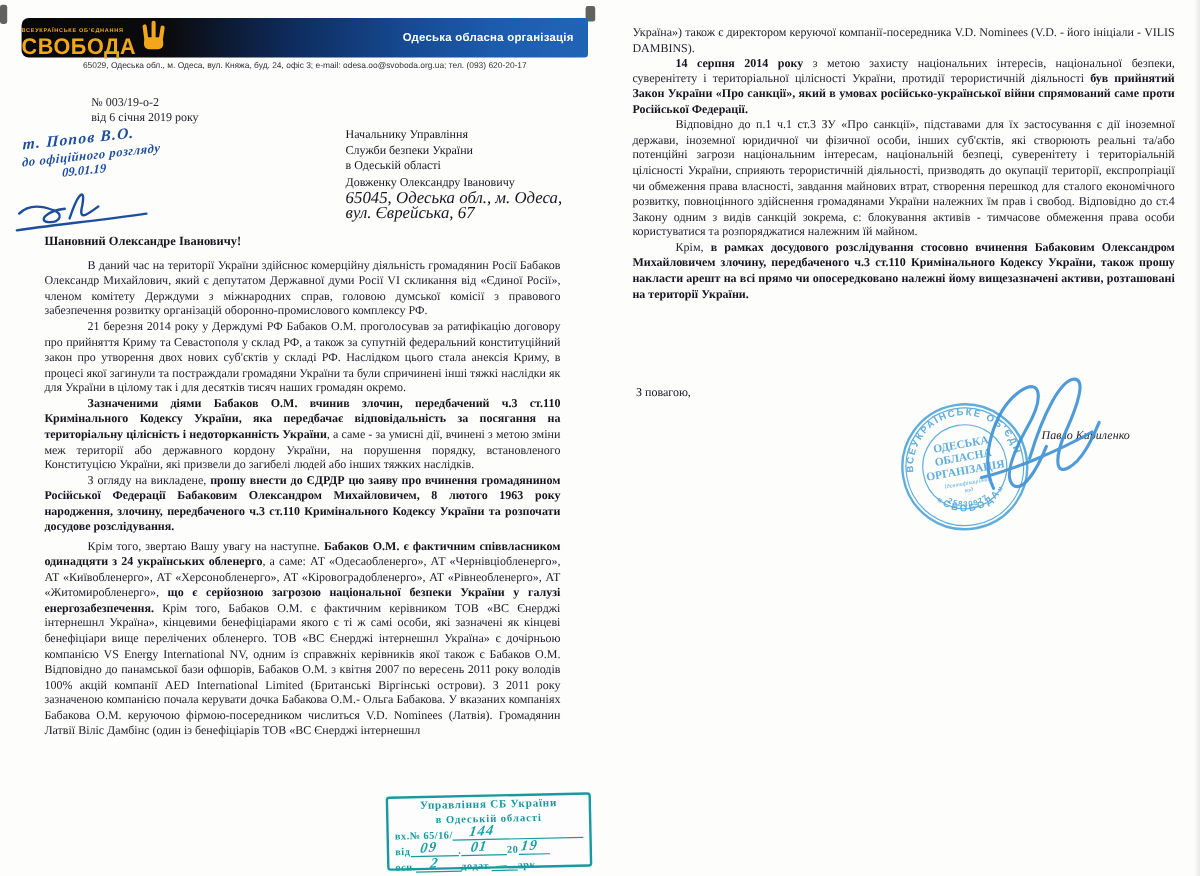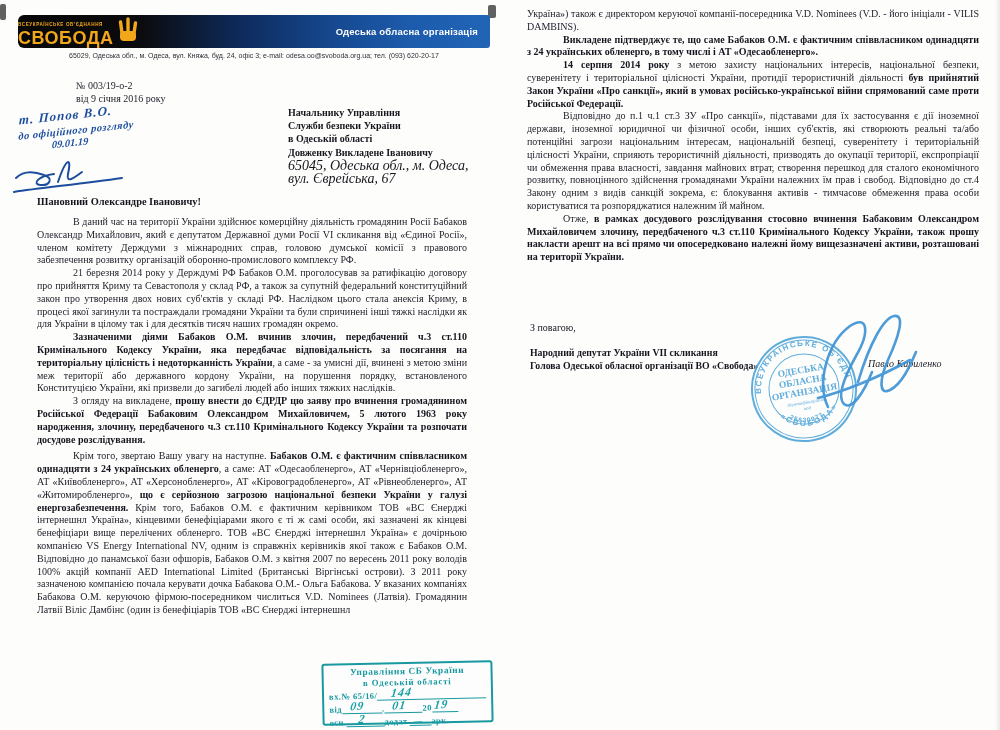--- a/index.html
+++ b/index.html
@@ -16,37 +16,37 @@
   .logo-big{font-family:"Liberation Sans",sans-serif;font-size:18px;font-weight:bold;color:#f2a71b;letter-spacing:.5px;transform:scaleY(1.05);}
   .logo-hand{margin-left:3px;margin-bottom:1px;}
   .banner-right{font-family:"Liberation Sans",sans-serif;font-weight:bold;color:#ffffff;
     font-size:9.5px;margin-left:auto;margin-right:12px;letter-spacing:.2px;}
   .addr-line{position:absolute;left:18px;top:52px;width:472px;text-align:center;
     font-family:"Liberation Sans",sans-serif;font-size:7px;color:#2e2e36;}
 
   
   .doc-ref{position:absolute;left:37px;top:79px;font-size:10px;color:#22222e;line-height:13px;margin-left:39px;}
   .recipient{position:absolute;left:288px;top:106px;font-size:10px;color:#16161e;line-height:13.2px;}
-  .recipient .b{font-weight:bold;}
+  .recipient .b{font-weight:normal;}
   .recipient .i{font-style:italic;font-size:14px;}
 
   
   .hand-note{position:absolute;left:18px;top:103px;width:185px;color:#1d4e9e;
     transform:rotate(-6deg) skewX(-8deg);font-style:italic;font-weight:bold;}
   .hand-note .l1{font-size:13px;letter-spacing:1px;}
   .hand-note .l2{font-size:10.5px;letter-spacing:.5px;margin-top:2px;}
   .hand-note .l3{font-size:10.5px;margin-top:1px;margin-left:34px;}
   .hand-sig{position:absolute;left:10px;top:148px;}
 
   
   .salutation{position:absolute;left:37px;top:196px;width:430px;text-align:left;
     font-weight:bold;font-size:10.4px;color:#15151f;}
   .body-col{position:absolute;font-size:10px;line-height:12.8px;color:#23232e;text-align:justify;}
   #body1{left:37px;top:216px;width:430px;}
-  #body2{left:527px;top:8px;width:452px;}
+  #body2{left:527px;top:22px;width:452px;}
   .body-col p{margin:0;text-indent:36px;}
   .body-col p.noindent{text-indent:0;}
   .body-col p.gap{margin-top:4px;}
   .body-col .b{font-weight:bold;color:#15151f;}
 
   
   .closing{position:absolute;left:530px;top:322px;font-weight:normal;font-size:10px;color:#15151f;}
   .signer{position:absolute;left:530px;top:346px;font-weight:bold;font-size:9.8px;line-height:13px;color:#15151f;}
   .signer-name{position:absolute;left:868px;top:358px;font-style:italic;font-size:10px;color:#23232e;}
   .seal{position:absolute;left:748px;top:333px;transform:rotate(-10deg);opacity:.88;}
@@ -92,52 +92,52 @@
           <rect x="3" y="15" width="16" height="10" rx="4" fill="#f2a71b"></rect>
         </svg>
       </span>
     </div>
     <span class="banner-right">Одеська обласна організація</span>
   </div>
   <div class="addr-line">65029, Одеська обл., м. Одеса, вул. Княжа, буд. 24, офіс 3; e-mail: odesa.oo@svoboda.org.ua; тел. (093) 620-20-17</div>
 
   <div class="doc-ref">
     <div>№ 003/19-о-2</div>
-    <div>від 9 січня 2016 року</div>
+    <div>від 6 січня 2019 року</div>
   </div>
 
   <div class="hand-note">
     <div class="l1">т. Попов В.О.</div>
     <div class="l2">до офіційного розгляду</div>
     <div class="l3">09.01.19</div>
   </div>
   <svg class="hand-sig" width="120" height="48" viewBox="0 0 120 48">
     <g stroke="#1d4e9e" stroke-width="2" fill="none" stroke-linecap="round">
       <path d="M6 30 C 14 22, 26 24, 34 27 C 44 30, 40 38, 30 37 C 22 36, 28 28, 44 26"></path>
       <path d="M48 34 C 56 10, 62 8, 58 26 C 56 36, 64 30, 72 24"></path>
       <path d="M4 44 C 30 40, 70 36, 112 30"></path>
     </g>
   </svg>
 
   <div class="recipient">
     <div class="b">Начальнику Управління</div>
     <div class="b">Служби безпеки України</div>
     <div class="b">в Одеській області</div>
-    <div class="b">Довженку Викладене Івановичу</div>
+    <div class="b">Довженку Олександру Івановичу</div>
     <div class="i">65045, Одеська обл., м. Одеса,</div>
     <div class="i">вул. Єврейська, 67</div>
   </div>
 
   <div class="salutation">Шановний Олександре Івановичу!</div>
 
   <div id="body1" class="body-col">
       <p class=""><span>В даний час на території України здійснює комерційну діяльність громадянин Росії Бабаков Олександр Михайлович, який є депутатом Державної думи Росії VI скликання від «Єдиної Росії», членом комітету Держдуми з міжнародних справ, головою думської комісії з правового забезпечення розвитку організацій оборонно-промислового комплексу РФ.</span></p>
       <p class=""><span>21 березня 2014 року у Держдумі РФ Бабаков О.М. проголосував за ратифікацію договору про прийняття Криму та Севастополя у склад РФ, а також за супутній федеральний конституційний закон про утворення двох нових суб'єктів у складі РФ. Наслідком цього стала анексія Криму, в процесі якої загинули та постраждали громадяни України та були спричинені інші тяжкі наслідки як для України в цілому так і для десятків тисяч наших громадян окремо.</span></p>
       <p class=""><span class="b">Зазначеними діями Бабаков О.М. вчинив злочин, передбачений ч.3 ст.110 Кримінального Кодексу України, яка передбачає відповідальність за  посягання на територіальну цілісність і недоторканність України</span><span>, а саме - за умисні дії,  вчинені  з метою зміни меж території або державного кордону  України, на порушення порядку, встановленого Конституцією  України, які призвели до загибелі людей або інших тяжких наслідків.</span></p>
-      <p class=""><span>З огляду на викладене, </span><span class="b">прошу внести до ЄДРДР цю заяву про вчинення громадянином Російської Федерації Бабаковим Олександром Михайловичем, 5 лютого 1963 року народження,  злочину, передбаченого ч.3 ст.110 Кримінального Кодексу України та розпочати досудове розслідування.</span></p>
+      <p class=""><span>З огляду на викладене, </span><span class="b">прошу внести до ЄДРДР цю заяву про вчинення громадянином Російської Федерації Бабаковим Олександром Михайловичем, 8 лютого 1963 року народження,  злочину, передбаченого ч.3 ст.110 Кримінального Кодексу України та розпочати досудове розслідування.</span></p>
       <p class="gap"><span>Крім того, звертаю Вашу увагу на наступне. </span><span class="b">Бабаков О.М.  є фактичним співвласником  одинадцяти з 24 українських обленерго</span><span>, а саме: АТ «Одесаобленерго», АТ «Чернівціобленерго», АТ «Київобленерго», АТ «Херсонобленерго», АТ «Кіровоградобленерго», АТ «Рівнеобленерго», АТ «Житомиробленерго», </span><span class="b">що є серйозною загрозою національної безпеки України у галузі енергозабезпечення.</span><span> Крім того, Бабаков О.М. є фактичним керівником ТОВ «ВС Єнерджі інтернешнл Україна», кінцевими бенефіціарами якого є ті ж самі особи, які зазначені як кінцеві бенефіціари вище перелічених обленерго. ТОВ «ВС Єнерджі інтернешнл Україна» є дочірньою компанією VS Energy International NV, одним із справжніх керівників якої також є Бабаков О.М. Відповідно до панамської бази офшорів, Бабаков О.М.   з квітня 2007 по вересень 2011 року володів 100% акцій компанії AED International Limited (Британські Віргінські острови). З 2011 року зазначеною компанією почала керувати дочка Бабакова О.М.- Ольга Бабакова. У вказаних компаніях Бабакова О.М. керуючою фірмою-посередником числиться V.D. Nominees (Латвія). Громадянин Латвії Віліс Дамбінс (один із бенефіціарів ТОВ «ВС Єнерджі інтернешнл</span></p>
     </div>
 
   <div class="stamp">
     <div class="t1">Управління СБ України</div>
     <div class="t2">в Одеській області</div>
     <div class="row">
       <span class="lbl">вх.№ 65/16/</span>
       <span class="fill">
           <span class="hw" style="left:14px;">144</span>
@@ -165,31 +165,26 @@
       <span class="lbl">додат.</span>
       <span class="fill" style="max-width:22px;">
           <span class="hw" style="left:4px;font-size:9px;">—</span>
         </span>
       <span class="lbl">арк.</span>
     </div>
   </div>
 
   <div id="body2" class="body-col">
       <p class="noindent "><span>Україна») також є директором керуючої компанії-посередника V.D. Nominees (V.D. - його ініціали - VILIS DAMBINS).</span></p>
-      <p class=""><span class="b">Викладене підтверджує те, що саме Бабаков О.М. є фактичним співвласником     одинадцяти з 24 українських обленерго, в тому числі і АТ «Одесаобленерго».</span></p>
       <p class=""><span class="b">14 серпня 2014 року</span><span> з метою захисту національних інтересів, національної безпеки, суверенітету і територіальної цілісності України, протидії терористичній діяльності </span><span class="b">був прийнятий Закон України «Про санкції», який в умовах російсько-української війни спрямований саме проти Російської Федерації.</span></p>
       <p class=""><span>Відповідно до п.1 ч.1 ст.3 ЗУ «Про санкції», підставами для їх застосування є дії іноземної держави, іноземної юридичної чи фізичної особи, інших суб'єктів, які створюють реальні та/або потенційні загрози національним інтересам, національній безпеці, суверенітету і територіальній цілісності України, сприяють терористичній діяльності, призводять до окупації території, експропріації чи обмеження права власності, завдання майнових втрат, створення перешкод для сталого економічного розвитку, повноцінного здійснення громадянами України належних їм прав і свобод. Відповідно до ст.4 Закону одним з видів санкцій зокрема, є: блокування активів - тимчасове обмеження права особи користуватися та розпоряджатися належним їй майном.</span></p>
-      <p class=""><span>Отже, </span><span class="b">в рамках досудового розслідування стосовно вчинення Бабаковим Олександром Михайловичем злочину, передбаченого ч.3 ст.110 Кримінального Кодексу України, також прошу накласти арешт на всі прямо чи опосередковано належні йому вищезазначені активи, розташовані на території України.</span></p>
+      <p class=""><span>Крім, </span><span class="b">в рамках досудового розслідування стосовно вчинення Бабаковим Олександром Михайловичем злочину, передбаченого ч.3 ст.110 Кримінального Кодексу України, також прошу накласти арешт на всі прямо чи опосередковано належні йому вищезазначені активи, розташовані на території України.</span></p>
     </div>
 
   <div class="closing">З повагою,</div>
-  <div class="signer">
-    <div>Народний депутат України VII скликання</div>
-    <div>Голова Одеської обласної організації ВО «Свобода»</div>
-  </div>
   <div class="signer-name">Павло Кириленко</div>
 
   <svg class="seal" width="112" height="112" viewBox="0 0 112 112">
     <defs>
       <path id="ringTop" d="M 13,56 A 43,43 0 1 1 99,56"></path>
       <path id="ringBottom" d="M 19,56 A 37,37 0 0 0 93,56"></path>
       <path id="codeArc" d="M 26,70 A 33,33 0 0 0 86,70"></path>
     </defs>
     <circle cx="56" cy="56" r="52" fill="none" stroke="#4ba3d8" stroke-width="2"></circle>
     <circle cx="56" cy="56" r="49" fill="none" stroke="#4ba3d8" stroke-width="1"></circle>

